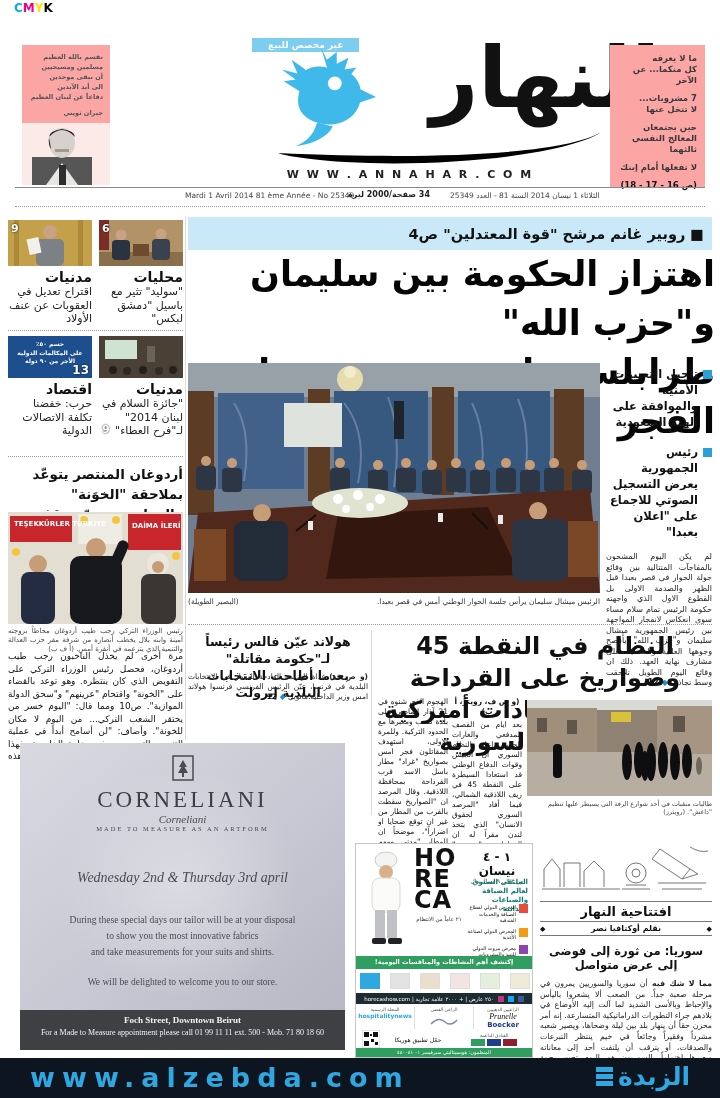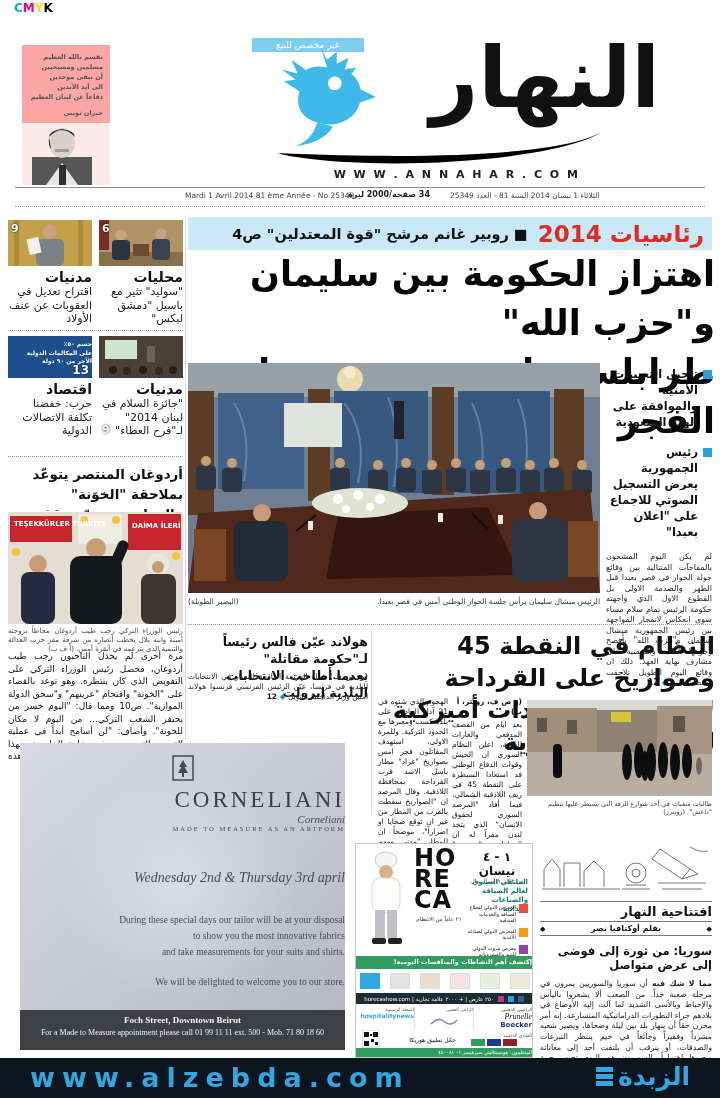--- a/index.html
+++ b/index.html
@@ -1,21 +1,21 @@
 <!DOCTYPE html>
 <html lang="ar"><head>
 <meta charset="utf-8">
 <style>
   *{margin:0;padding:0;box-sizing:border-box}
   html,body{background:#999}
   #page{position:relative;width:720px;height:1098px;margin:0 auto;background:#fff;
         font-family:"DejaVu Sans",sans-serif;overflow:hidden;color:#111}
   .abs{position:absolute}
   .rtl{direction:rtl}
-  .r{text-align:right}.c{text-align:right}.j{text-align:justify}
+  .r{text-align:right}.c{text-align:center}.j{text-align:justify}
   .b{font-weight:bold}
   .pre{white-space:pre-line}
   .dot{border-top:1px dotted #9a9a9a}
   .sol{border-top:1px solid #8a8a8a}
   .vline{border-left:1px solid #d9d9d9}
   .pinkbox{background:#fca5a5}
   .photo-num{position:absolute;color:#fff;font-weight:bold;font-size:11px;text-shadow:0 0 2px #000}
   .cont{color:#1f8fce;font-weight:bold}
   .cont .n{color:#111}
   .teaser-title{font-size:14px;font-weight:bold;line-height:16px}
@@ -48,49 +48,59 @@
       <rect x="10" y="34" width="60" height="28" fill="#565656"></rect>
       <path d="M24 62 L40 40 L56 62 Z" fill="#e8e6e2"></path>
       <rect x="37" y="42" width="7" height="20" fill="#2e2e2e"></rect>
       <ellipse cx="40" cy="20" rx="13" ry="15" fill="#d6d2cb"></ellipse>
       <path d="M27 14 Q40 0 53 14 Q53 8 40 6 Q27 8 27 14 Z" fill="#262626"></path>
       <path d="M27 14 Q26 22 29 26 L27 14 Z" fill="#262626"></path>
       <rect x="33" y="26" width="14" height="3" fill="#6d6259" opacity=".5"></rect>
     </svg>
   </div>
 
-  <div class="abs rtl" style="left:252px;top:38px;background:#7ccdef;color:#fff;font-size:9px;font-weight:normal;padding:2px 24px">غير مخصص للبيع</div>
+  <div class="abs rtl" style="left:252px;top:38px;background:#7ccdef;color:#fff;font-size:9px;font-weight:bold;padding:2px 16px">غير مخصص للبيع</div>
 
   <svg class="abs" style="left:268px;top:46px" width="112" height="108" viewBox="0 0 110 110">
     <g fill="#3fb9ea">
       <path d="M52 2 L58 14 L68 6 L68 18 L80 12 L76 24 L88 22 L80 32 L60 28 Z"></path>
       <path d="M30 46 L14 36 L26 34 L12 24 L28 28 L22 14 L36 24 Z"></path>
       <path d="M30 46 C22 26 44 18 58 22 C84 20 96 38 92 56 C88 76 66 84 48 78 C30 72 26 60 30 46 Z"></path>
       <path d="M92 44 L108 52 L90 58 Z"></path>
       <path d="M48 78 C44 92 36 98 26 102 C42 100 58 94 64 82 Z"></path>
     </g>
     <circle cx="66" cy="38" r="7" fill="#fff"></circle>
   </svg>
 
   <div class="abs rtl" style="left:395px;top:24px;width:265px;font-size:84px;font-weight:bold;line-height:108px;text-align:right;letter-spacing:-3px">النهار</div>
   <svg class="abs" style="left:275px;top:128px" width="330" height="40" viewBox="0 0 330 40">
     <path d="M329 2 C300 24 180 33 2 25 C2 25 20 31 70 34 C170 40 300 26 329 2 Z" fill="#000"></path>
   </svg>
 
   <div class="abs c" style="left:240px;top:168px;width:340px;font-size:11px;font-weight:bold;letter-spacing:2px;color:#222">W W W . A N N A H A R . C O M</div>
 
+  <div class="abs pinkbox rtl r" style="left:610px;top:45px;width:95px;height:142px;padding:8px 8px 0 4px;font-size:8.5px;line-height:11px;color:#3a3a3a;font-weight:bold">
+    <div class="pre">ما لا يعرفه
+كل منكما... عن الآخر</div>
+    <div class="pre" style="margin-top:7px">7 مشروبات...
+لا تتخل عنها</div>
+    <div class="pre" style="margin-top:7px">حين يجتمعان
+المعالج النفسي
+ثالثهما</div>
+    <div class="pre" style="margin-top:7px">لا تفعلها أمام إبنك</div>
+    <div style="margin-top:7px;color:#111">(ص 16 - 17 - 18)</div>
+  </div>
 
   <div class="abs sol" style="left:15px;top:187px;width:690px"></div>
   <div class="abs" style="left:185px;top:191px;font-size:7.5px;color:#444">Mardi 1 Avril 2014 81 ème Année - No 25349</div>
   <div class="abs rtl b" style="left:348px;top:190px;font-size:8px;color:#222">34 صفحة/2000 ليرة</div>
   <div class="abs rtl" style="left:450px;top:191px;width:256px;text-align:left;font-size:7.5px;color:#444">الثلاثاء 1 نيسان 2014 السنة 81 - العدد 25349</div>
   <div class="abs dot" style="left:15px;top:206px;width:690px"></div>
 
   <div class="abs rtl" style="left:188px;top:217px;width:524px;height:33px;background:#c9e8f8;display:flex;align-items:center;padding:0 8px;gap:10px">
-    <span style="color:#e22a20;font-weight:bold;font-size:23px">رئاسيات 2014</span>
     <span style="font-weight:bold;font-size:14.5px">■ روبير غانم مرشح "قوة المعتدلين" ص4</span>
   </div>
   <div class="abs rtl r" style="left:188px;top:250px;width:527px;font-size:35px;font-weight:bold;line-height:49px;color:#050505">
     <div>اهتزاز الحكومة بين سليمان و"حزب الله"</div>
     <div>طرابلس على موعد مع خطة الفجر</div>
   </div>
 
   <div class="abs" style="left:99px;top:220px;width:84px">
     <svg width="84" height="46" viewBox="0 0 84 46">
       <rect width="84" height="46" fill="#b29368"></rect>

